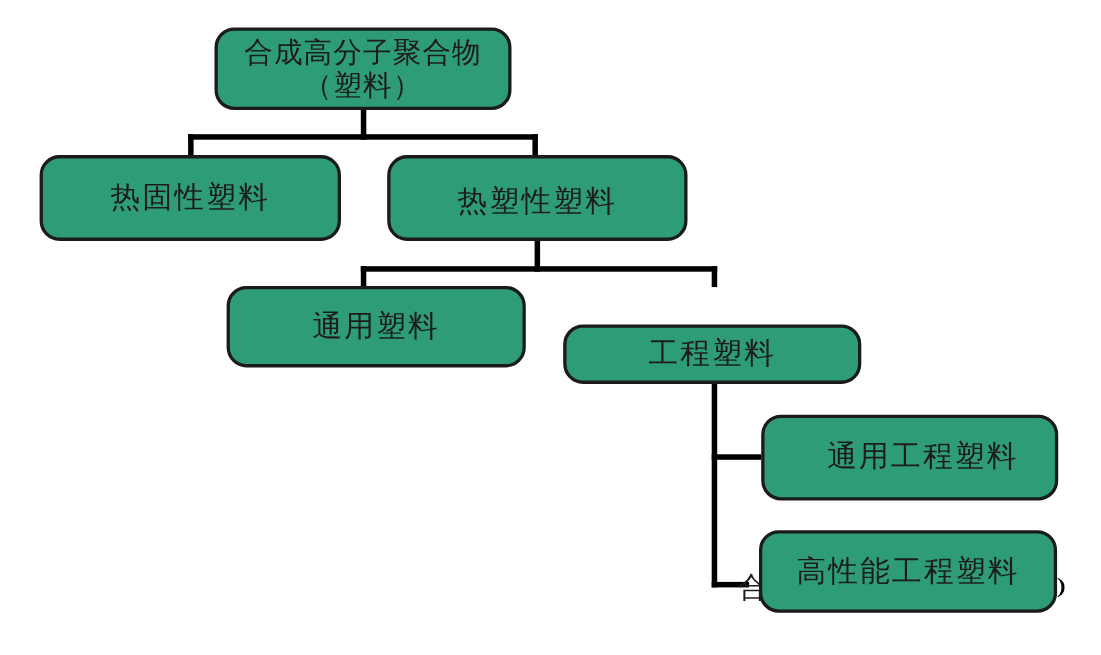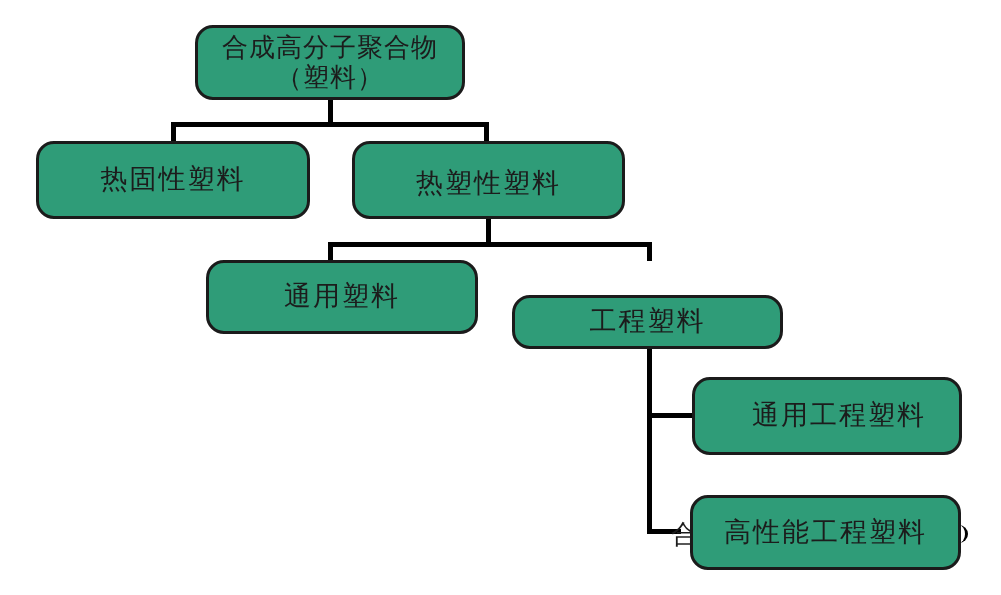--- a/index.html
+++ b/index.html
@@ -44,21 +44,21 @@
     font-size:26px;
     color:var(--text);
   }
   
   .n-root{left:195px;top:25px;width:270px;height:75px;font-size:26px;letter-spacing:1px;flex-direction:column;line-height:30px;}
   .n-thermoset{left:36px;top:141px;width:274px;height:78px;}
   .n-thermoplastic{left:352px;top:141px;width:273px;height:78px;align-items:center;padding-top:7px;}
   .n-general{left:206px;top:260px;width:272px;height:74px;}
   .n-engineering{left:512px;top:260px;width:271px;height:54px;margin-top:35px;}
   .n-gen-eng{left:692px;top:377px;width:270px;height:78px;padding-left:24px;}
-  .n-hp-eng{left:690px;top:495px;width:271px;height:75px;}
+  .n-hp-eng{left:690px;top:482px;width:271px;height:75px;}
   
   .c-root-v{left:328px;top:100px;width:5px;height:27px;}
   .c-l2-h{left:171px;top:122px;width:318px;height:5px;}
   .c-thermoset-v{left:171px;top:122px;width:5px;height:20px;}
   .c-thermoplastic-v{left:484px;top:122px;width:5px;height:20px;}
   .c-tp-down-v{left:486px;top:219px;width:5px;height:28px;}
   .c-l3-h{left:328px;top:242px;width:324px;height:5px;}
   .c-general-v{left:328px;top:242px;width:5px;height:19px;}
   .c-eng-v{left:647px;top:242px;width:5px;height:19px;}
   .c-eng-down-v{left:647px;top:334px;width:5px;height:200px;}

